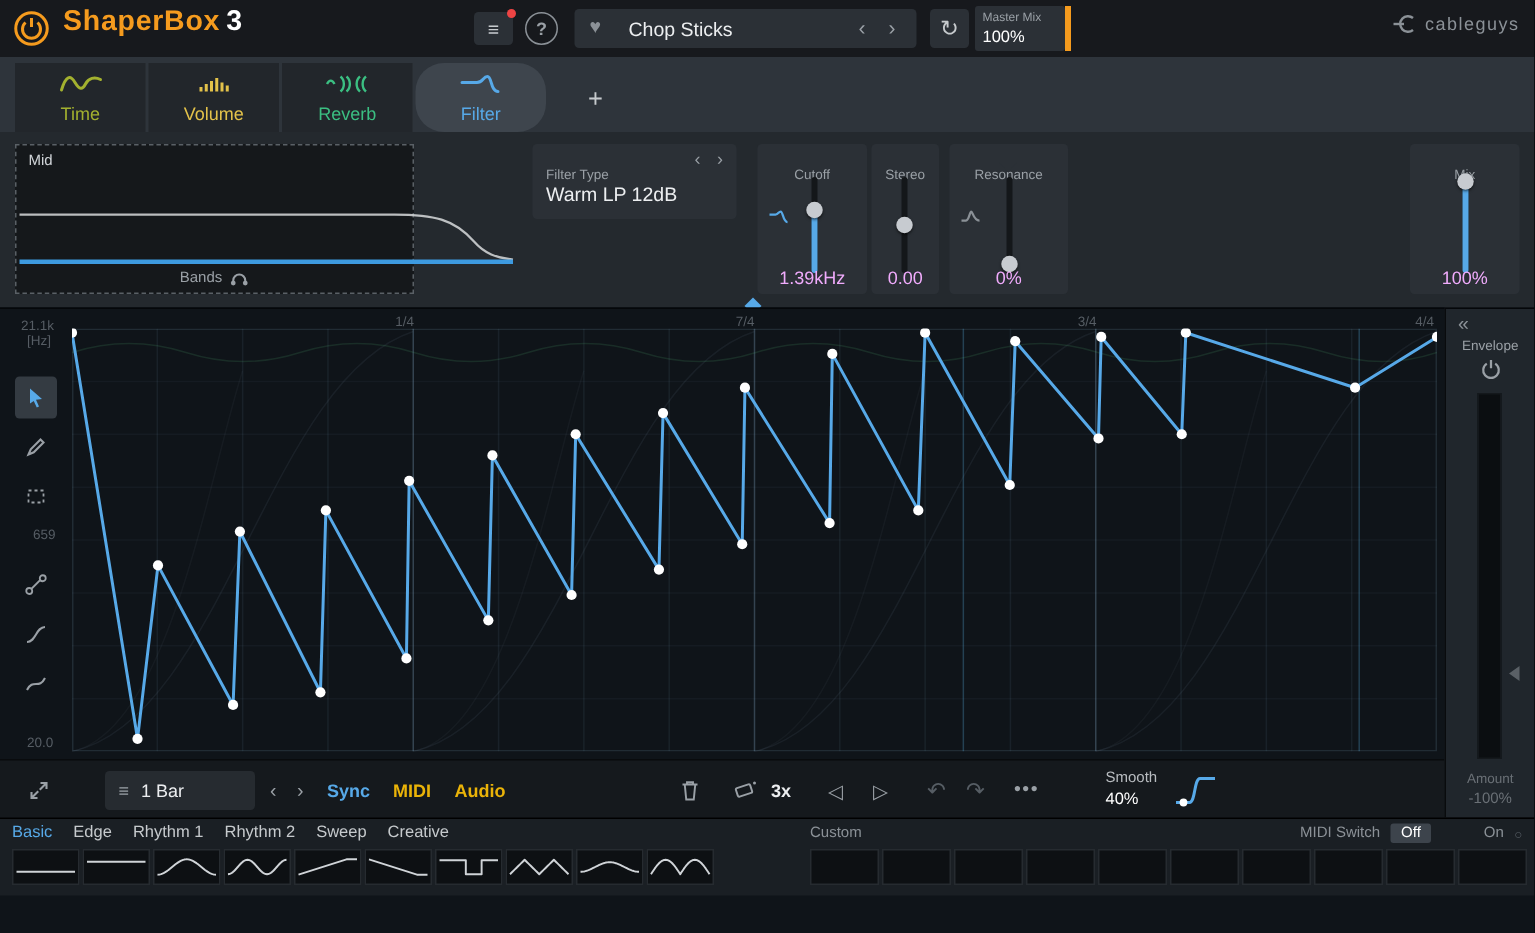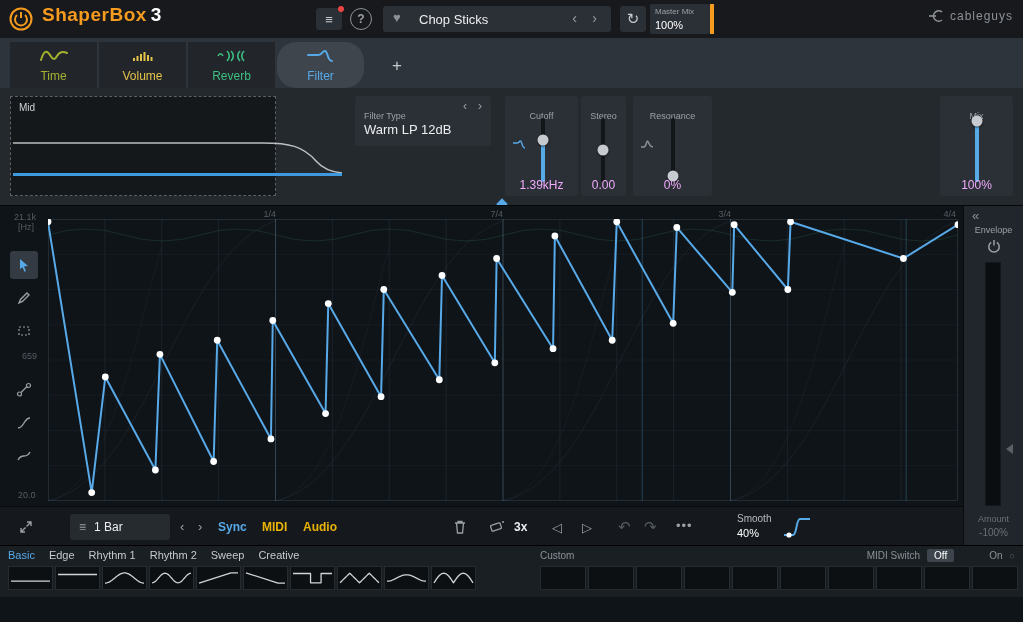--- a/index.html
+++ b/index.html
@@ -190,20 +190,28 @@
     <span class="add-tab">+</span>
   </nav>
 
   <section class="controls">
     <div class="band-box">
       <span class="mid-label">Mid</span>
       <svg width="333" height="50" style="position:absolute;left:0;top:28px;" viewBox="0 0 333 50">
         <path d="M2,18 L252,18 C278,18 292,21 305,36 C312,44 320,47 331,48" fill="none" stroke="#d8dadc" stroke-width="1.5" opacity="0.85"></path>
       </svg>
       <div class="band-line"></div>
+      <div class="bands-strip">
+        <span>Bands</span>
+        <svg width="13" height="11" viewBox="0 0 13 11">
+          <path d="M2.5,9 V7 a4,4 0 0 1 8,0 V9" fill="none" stroke="#9aa0a6" stroke-width="1.4"></path>
+          <circle cx="2.5" cy="8.7" r="1.6" fill="#9aa0a6"></circle>
+            <circle cx="10.5" cy="8.7" r="1.6" fill="#9aa0a6"></circle>
+        </svg>
+      </div>
     </div>
 
     <div class="panel filter-type">
       <span class="p-label">Filter Type</span>
       <span class="ft-nav ft-prev">‹</span>
       <span class="ft-nav ft-next">›</span>
       <span class="ft-value">Warm LP 12dB</span>
     </div>
 
     <div class="panel cutoff-panel">

